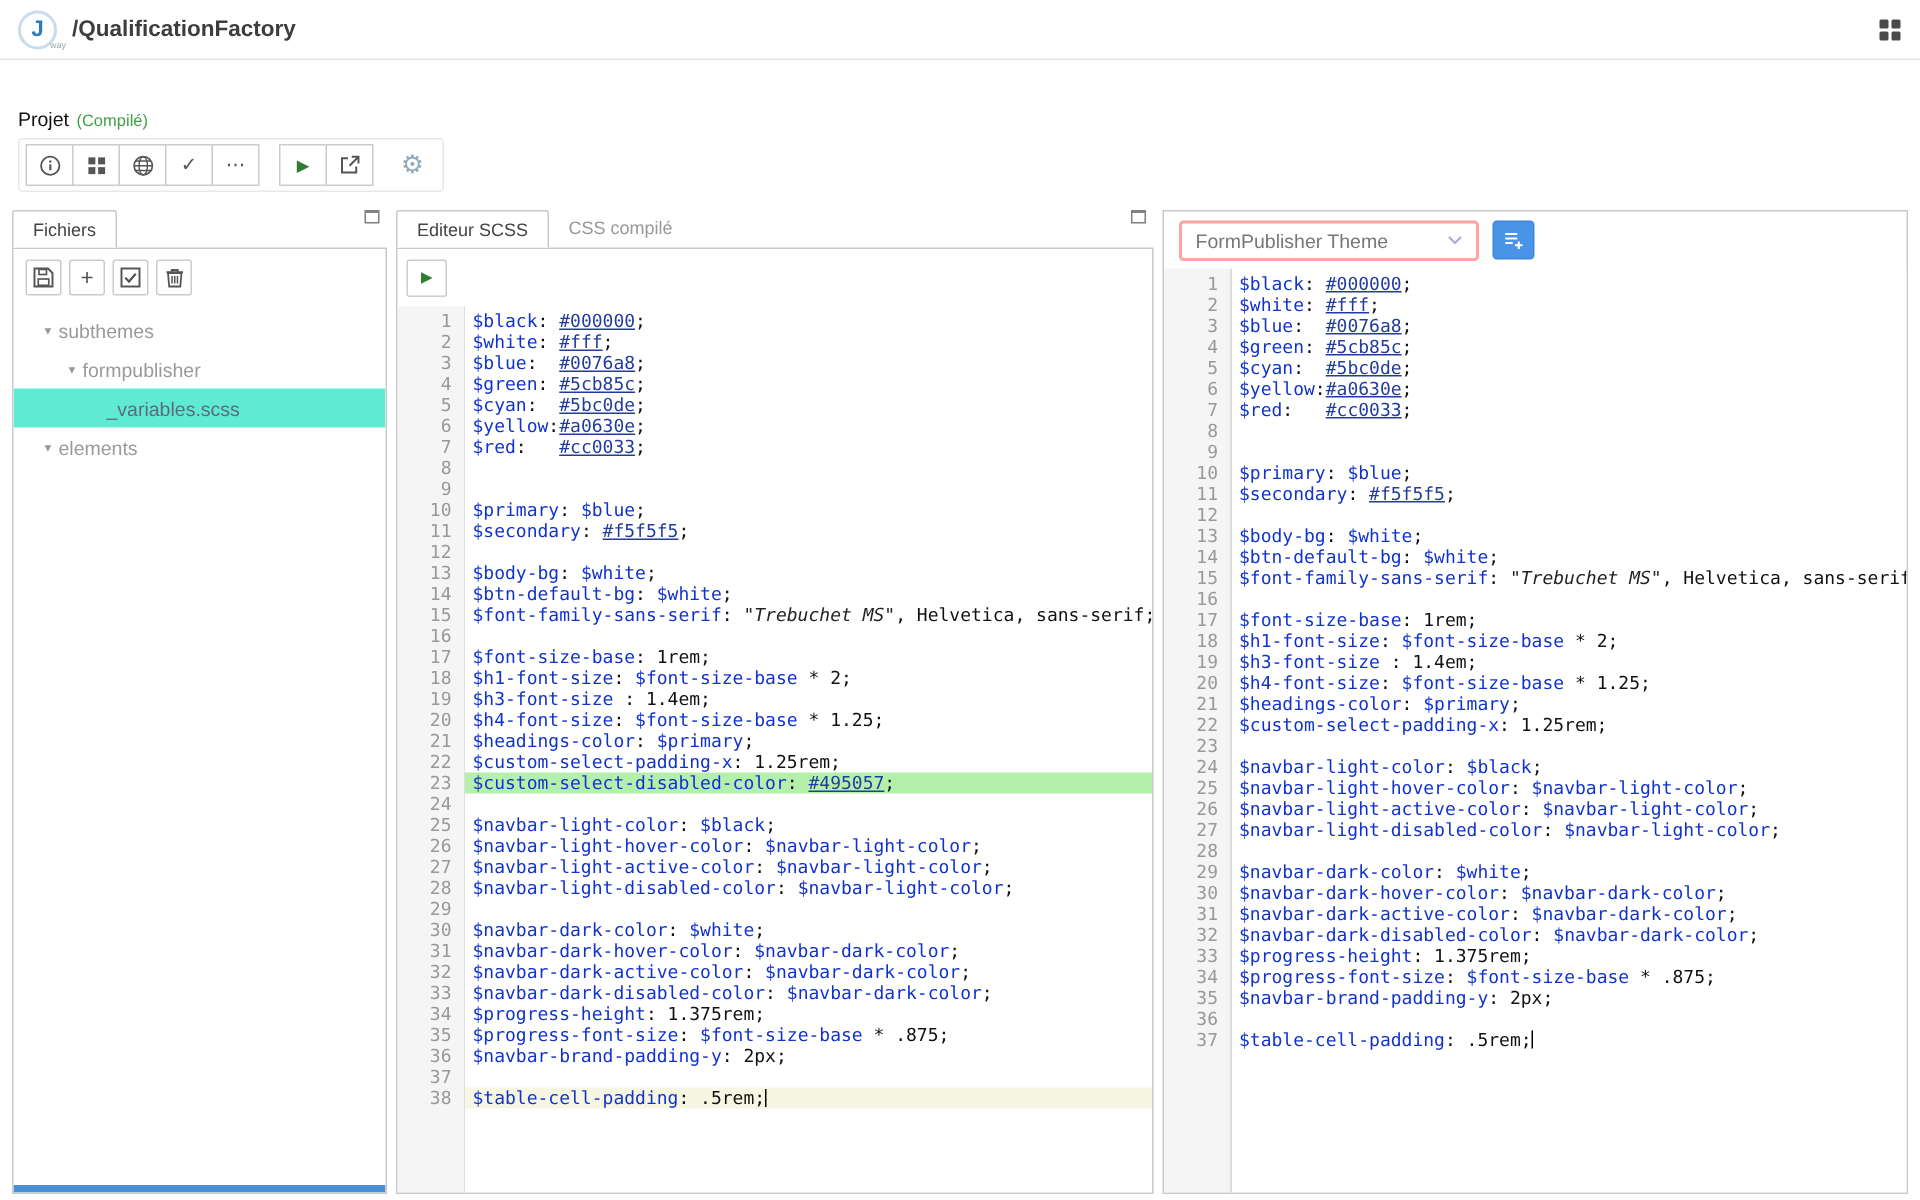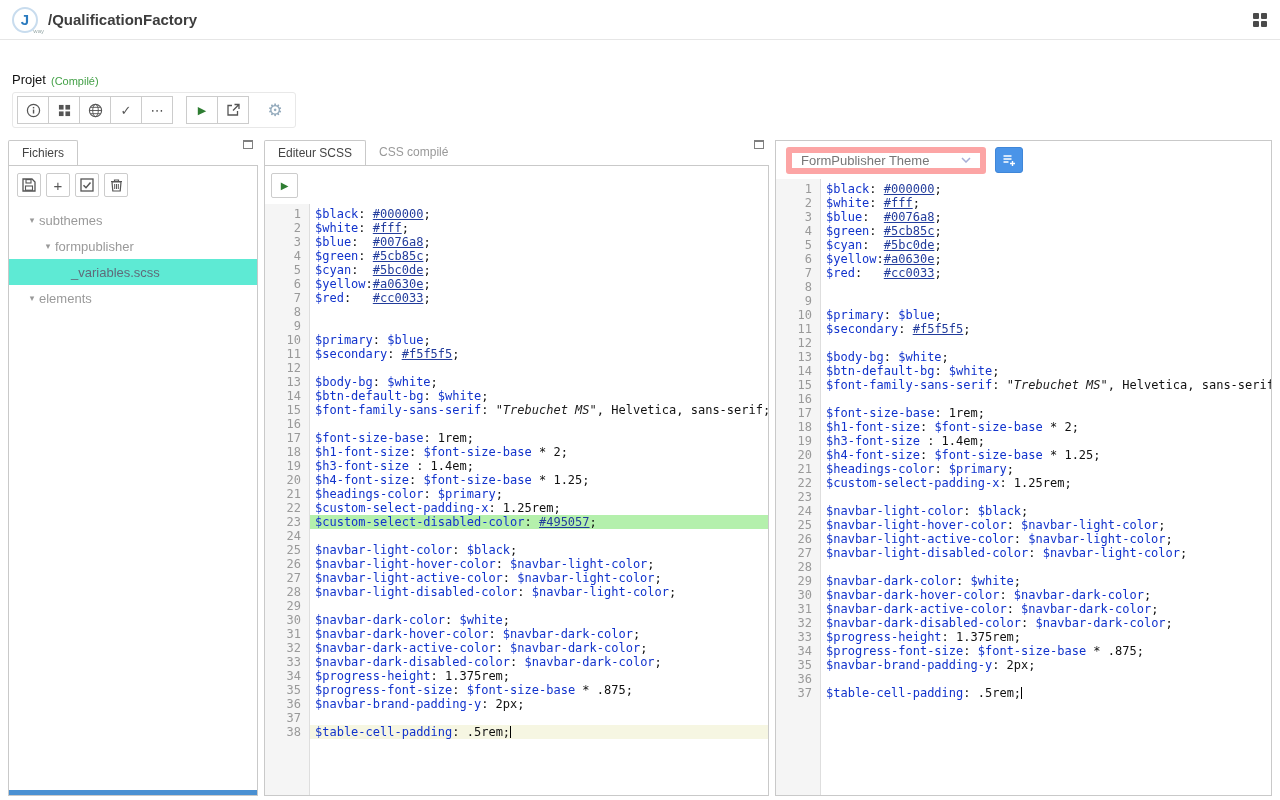--- a/index.html
+++ b/index.html
@@ -57,21 +57,21 @@
   .tree-row.muted { color:#9a9a9a; }
   .tree-row.selected { background:#5eead4; color:#5f6b7a; }
   .caret-down { width:14px; flex:0 0 14px; color:#999; font-size:9px; text-align:center; }
   .hscroll { height:5px; flex:0 0 5px; background:#4a90d2; }
 
   
   .etb { height:38px; flex:0 0 38px; padding:6px; display:flex; align-items:center; }
   .etb-btn { width:27px; height:25px; border:1px solid #ccc; border-radius:2px; background:#fff;
     color:#2e7d32; font-size:10px; display:flex; align-items:center; justify-content:center; cursor:pointer; }
   .vtb { height:38px; flex:0 0 38px; padding:5px 10px; display:flex; align-items:center; gap:9px; }
-  .select { width:200px; height:27px; border:6px solid #fca5a5; border-radius:3px; background:#fff;
+  .select { width:200px; height:27px; border:2px solid #fca5a5; border-radius:3px; background:#fff;
     display:flex; align-items:center; justify-content:space-between; padding:0 9px;
     font-size:13px; color:#777; cursor:pointer; }
   .blue-btn { width:28px; height:26px; border-radius:3px; background:#4a94e8; border:1px solid #3f86d8;
     display:flex; align-items:center; justify-content:center; cursor:pointer; }
 
   
   .cm { flex:1; min-height:0; overflow:hidden; padding-top:3px;
     font-family:"DejaVu Sans Mono","Liberation Mono",monospace; font-size:12px; line-height:14px;
     background:linear-gradient(to right,#f5f5f5 0,#f5f5f5 44px,#dedede 44px,#dedede 45px,#fff 45px); }
   .cm-line { display:flex; min-height:14px; }

